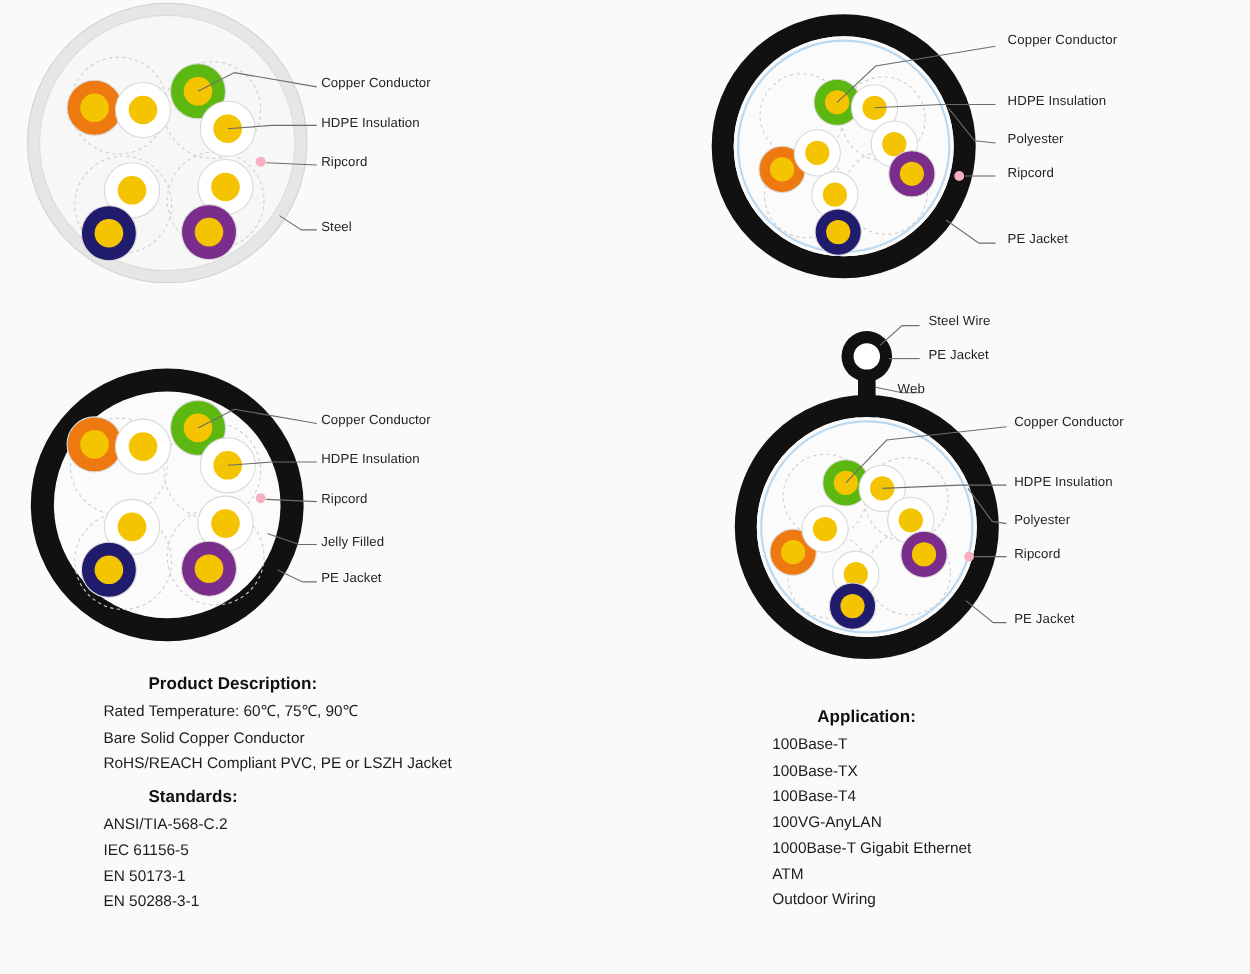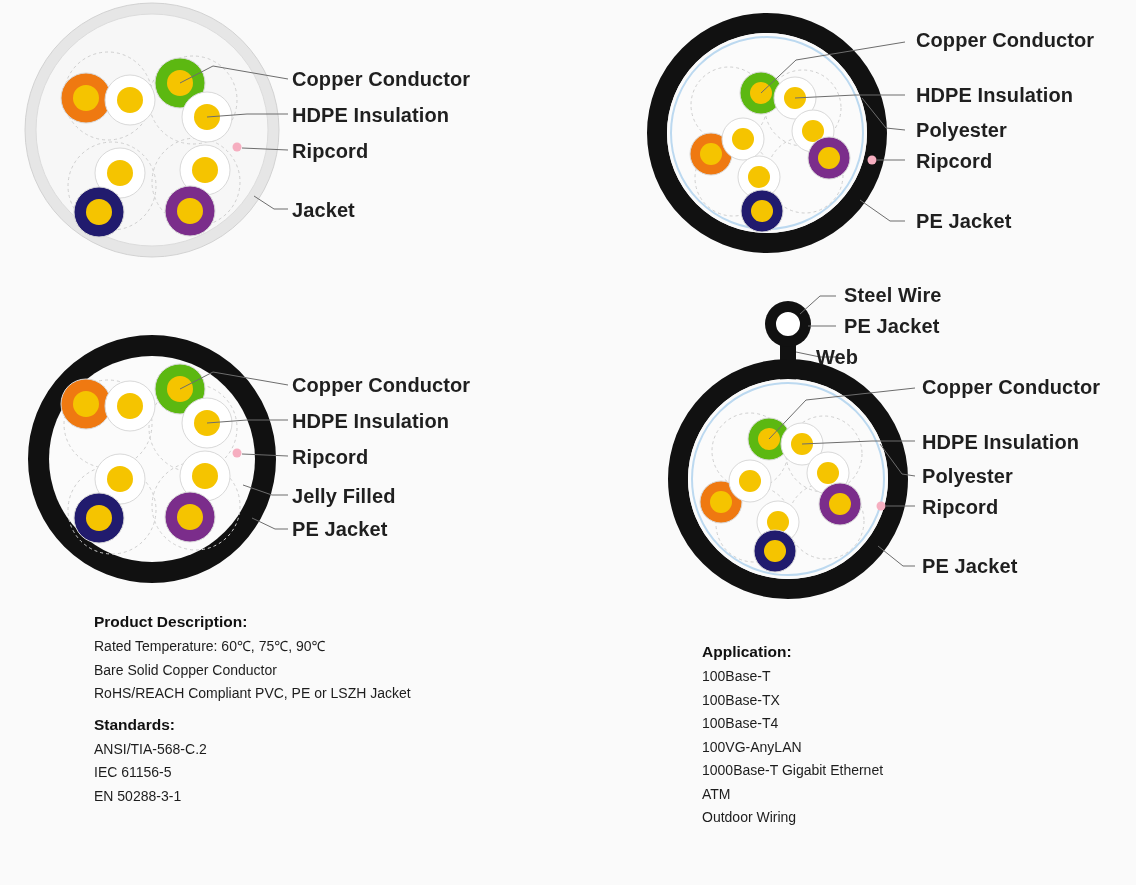--- a/index.html
+++ b/index.html
@@ -22,35 +22,35 @@
     height: 885px;
   }
   svg.diagram {
     position: absolute;
     left: 0; top: 0;
     width: 1136px;
     height: 885px;
   }
   .lbl {
     position: absolute;
-    font-size: 20px;
+    font-size: 12px;
     color: #1f1f1f;
     white-space: nowrap;
     letter-spacing: .1px;
-    font-weight: bold;
   }
   .textblock {
     position: absolute;
   }
   .tb-head {
     font-size: 15.5px;
     font-weight: bold;
     color: #111;
     margin-bottom: 4px;
     white-space: nowrap;
+    margin-left: 41px;
   }
   .tb-line {
     font-size: 14px;
     color: #1d1d1d;
     line-height: 23.5px;
     white-space: nowrap;
   }
   .tb-gap { height: 10px; }
 </style>
 </head>
@@ -207,21 +207,21 @@
     <path d="M802 444 L872 441 L915 441" fill="none" stroke="#6d6d6d" stroke-width="1"></path>
     <path d="M880 444 L902 474 L915 476" fill="none" stroke="#6d6d6d" stroke-width="1"></path>
     <path d="M886 506 L915 506" fill="none" stroke="#6d6d6d" stroke-width="1"></path>
     <path d="M878 546 L903 566 L915 566" fill="none" stroke="#6d6d6d" stroke-width="1"></path>
   </g>
 </svg>
 
 <div class="lbl" style="left:292px; top:68px;">Copper Conductor</div>
 <div class="lbl" style="left:292px; top:104px;">HDPE Insulation</div>
 <div class="lbl" style="left:292px; top:140px;">Ripcord</div>
-<div class="lbl" style="left:292px; top:199px;">Jacket</div>
+<div class="lbl" style="left:292px; top:199px;">Steel</div>
 
 <div class="lbl" style="left:916px; top:29px;">Copper Conductor</div>
 <div class="lbl" style="left:916px; top:84px;">HDPE Insulation</div>
 <div class="lbl" style="left:916px; top:119px;">Polyester</div>
 <div class="lbl" style="left:916px; top:150px;">Ripcord</div>
 <div class="lbl" style="left:916px; top:210px;">PE Jacket</div>
 
 <div class="lbl" style="left:292px; top:374px;">Copper Conductor</div>
 <div class="lbl" style="left:292px; top:410px;">HDPE Insulation</div>
 <div class="lbl" style="left:292px; top:446px;">Ripcord</div>
@@ -239,20 +239,21 @@
 
 <div class="textblock" style="left:94px; top:613px;">
   <div class="tb-head">Product Description:</div>
   <div class="tb-line">Rated Temperature: 60℃, 75℃, 90℃</div>
   <div class="tb-line">Bare Solid Copper Conductor</div>
   <div class="tb-line">RoHS/REACH Compliant PVC, PE or LSZH Jacket</div>
   <div class="tb-gap"></div>
   <div class="tb-head">Standards:</div>
   <div class="tb-line">ANSI/TIA-568-C.2</div>
   <div class="tb-line">IEC 61156-5</div>
+  <div class="tb-line">EN 50173-1</div>
   <div class="tb-line">EN 50288-3-1</div>
 </div>
 
 <div class="textblock" style="left:702px; top:643px;">
   <div class="tb-head">Application:</div>
   <div class="tb-line">100Base-T</div>
   <div class="tb-line">100Base-TX</div>
   <div class="tb-line">100Base-T4</div>
   <div class="tb-line">100VG-AnyLAN</div>
   <div class="tb-line">1000Base-T Gigabit Ethernet</div>

